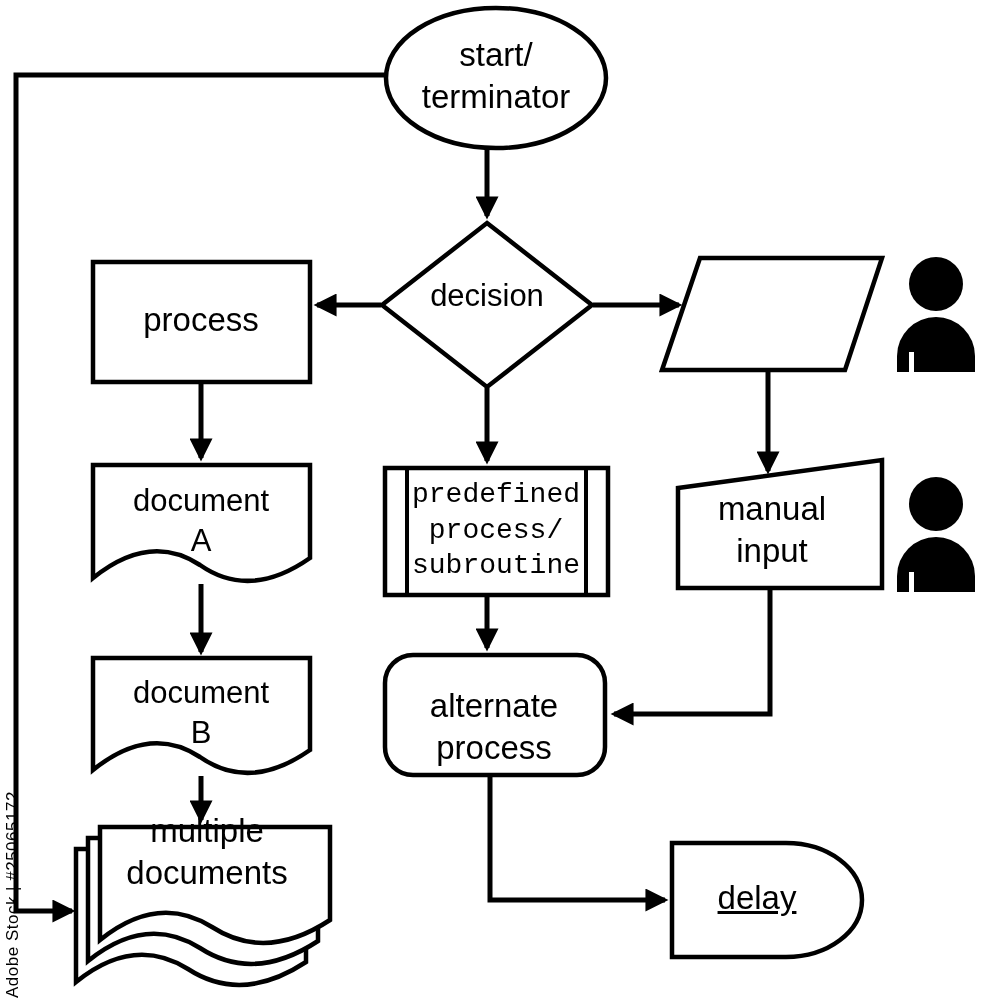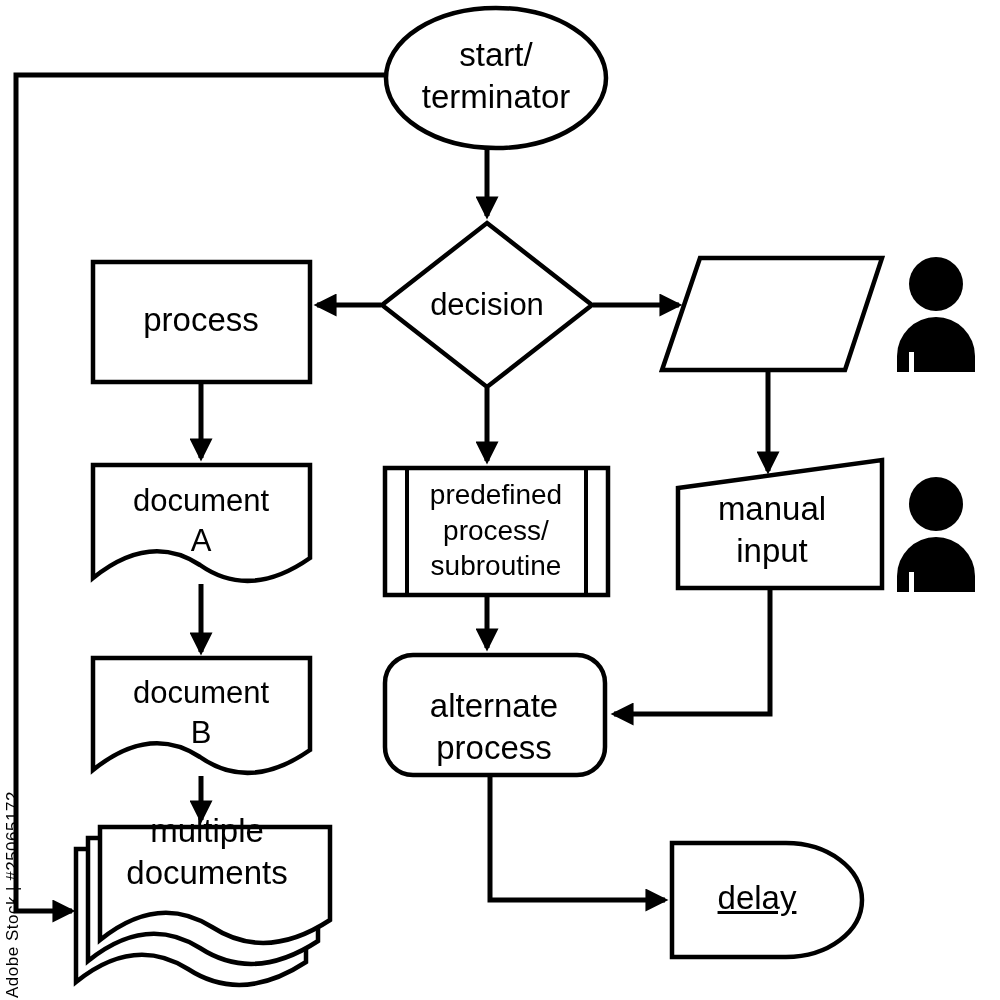--- a/index.html
+++ b/index.html
@@ -71,29 +71,29 @@
     <g class="person">
       <circle cx="936" cy="504" r="27"></circle>
       <path d="M897 592 v-16 a39 39 0 0 1 78 0 v16 z"></path>
       <rect x="909" y="572" width="5" height="20" fill="#ffffff"></rect>
     </g>
   </svg>
 
   <div class="label" style="left:386px; top:18px; width:220px; height:115px; font-size:33px;">start/
 terminator</div>
 
-  <div class="label" style="left:387px; top:277px; width:200px; height:56px; font-size:31px;">decision</div>
+  <div class="label" style="left:387px; top:268px; width:200px; height:56px; font-size:31px;">decision</div>
 
   <div class="label" style="left:101px; top:292px; width:200px; height:56px; font-size:33px;">process</div>
 
 
   <div class="label" style="left:101px; top:473px; width:200px; height:95px; font-size:31px;">document
 A</div>
 
-  <div class="label" style="left:406px; top:473px; width:180px; height:115px; font-size:28px;">predefined
+  <div class="label" style="left:406px; top:473px; width:180px; height:115px; font-size:28px;font-family:Liberation Mono, monospace;">predefined
 process/
 subroutine</div>
 
   <div class="label" style="left:672px; top:482px; width:200px; height:95px; font-size:33px;">manual
 input</div>
 
   <div class="label" style="left:101px; top:665px; width:200px; height:95px; font-size:31px;">document
 B</div>
 
   <div class="label" style="left:394px; top:679px; width:200px; height:95px; font-size:33px;text-align:center;">alternate

